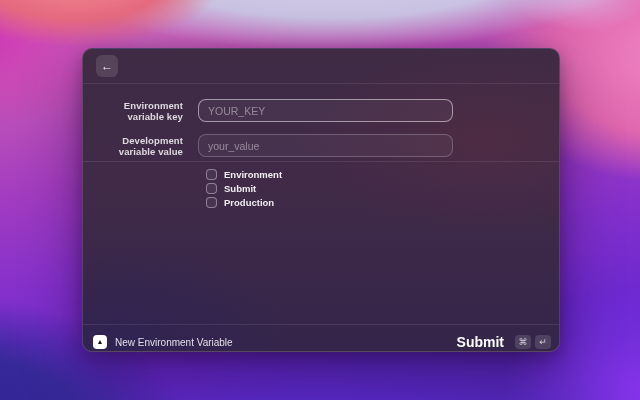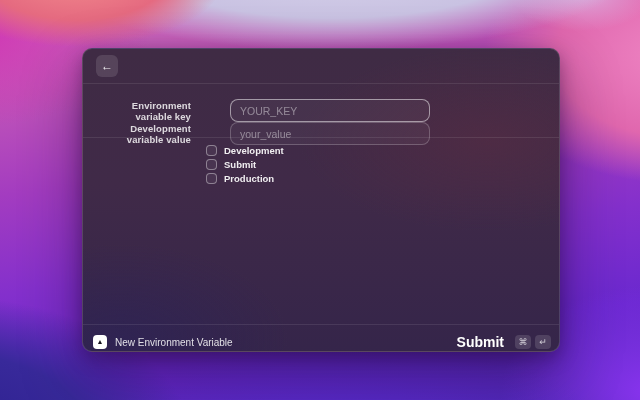--- a/index.html
+++ b/index.html
@@ -49,29 +49,29 @@
     background: rgba(255,255,255,0.12);
     display: flex; align-items: center; justify-content: center;
     color: rgba(255,255,255,0.92); font-size: 12px;
     cursor: pointer;
   }
 
   .win-body { flex: 1; display: flex; flex-direction: column; padding-top: 15px; }
 
   .form-row {
     display: flex; align-items: center;
-    padding-left: 20px; margin-bottom: 0; gap: 24px;
+    padding-left: 12px; margin-bottom: 12px;
   }
   .form-label {
     flex: 0 0 88px; text-align: right; margin-right: 15px;
     font-size: 9.5px; font-weight: bold; letter-spacing: 0.1px;
     color: rgba(255,255,255,0.82);
   }
   .text-input {
-    width: 200px; height: 23px;
+    width: 255px; height: 23px;
     background: rgba(255,255,255,0.04);
     border: 1px solid rgba(255,255,255,0.22);
     border-radius: 8px;
     padding: 0 9px;
     font-family: "Liberation Sans", sans-serif;
     font-size: 10.5px; color: #fff;
     outline: none;
   }
   .text-input.focused { border-color: rgba(255,255,255,0.5); }
   .text-input::placeholder { color: rgba(255,255,255,0.42); }
@@ -156,21 +156,21 @@
     <div class="form-row">
       <div class="form-label">Development variable value</div>
       <input class="text-input" type="text" placeholder="your_value" style="">
     </div>
 
     <div class="section-divider"></div>
 
     <div class="checkbox-group">
       <div class="checkbox-row">
         <div class="checkbox-box"></div>
-        <div class="checkbox-label">Development</div>
+        <div class="checkbox-label">Environment</div>
       </div>
       <div class="checkbox-row">
         <div class="checkbox-box"></div>
         <div class="checkbox-label">Submit</div>
       </div>
       <div class="checkbox-row">
         <div class="checkbox-box"></div>
         <div class="checkbox-label">Production</div>
       </div>
     </div>

